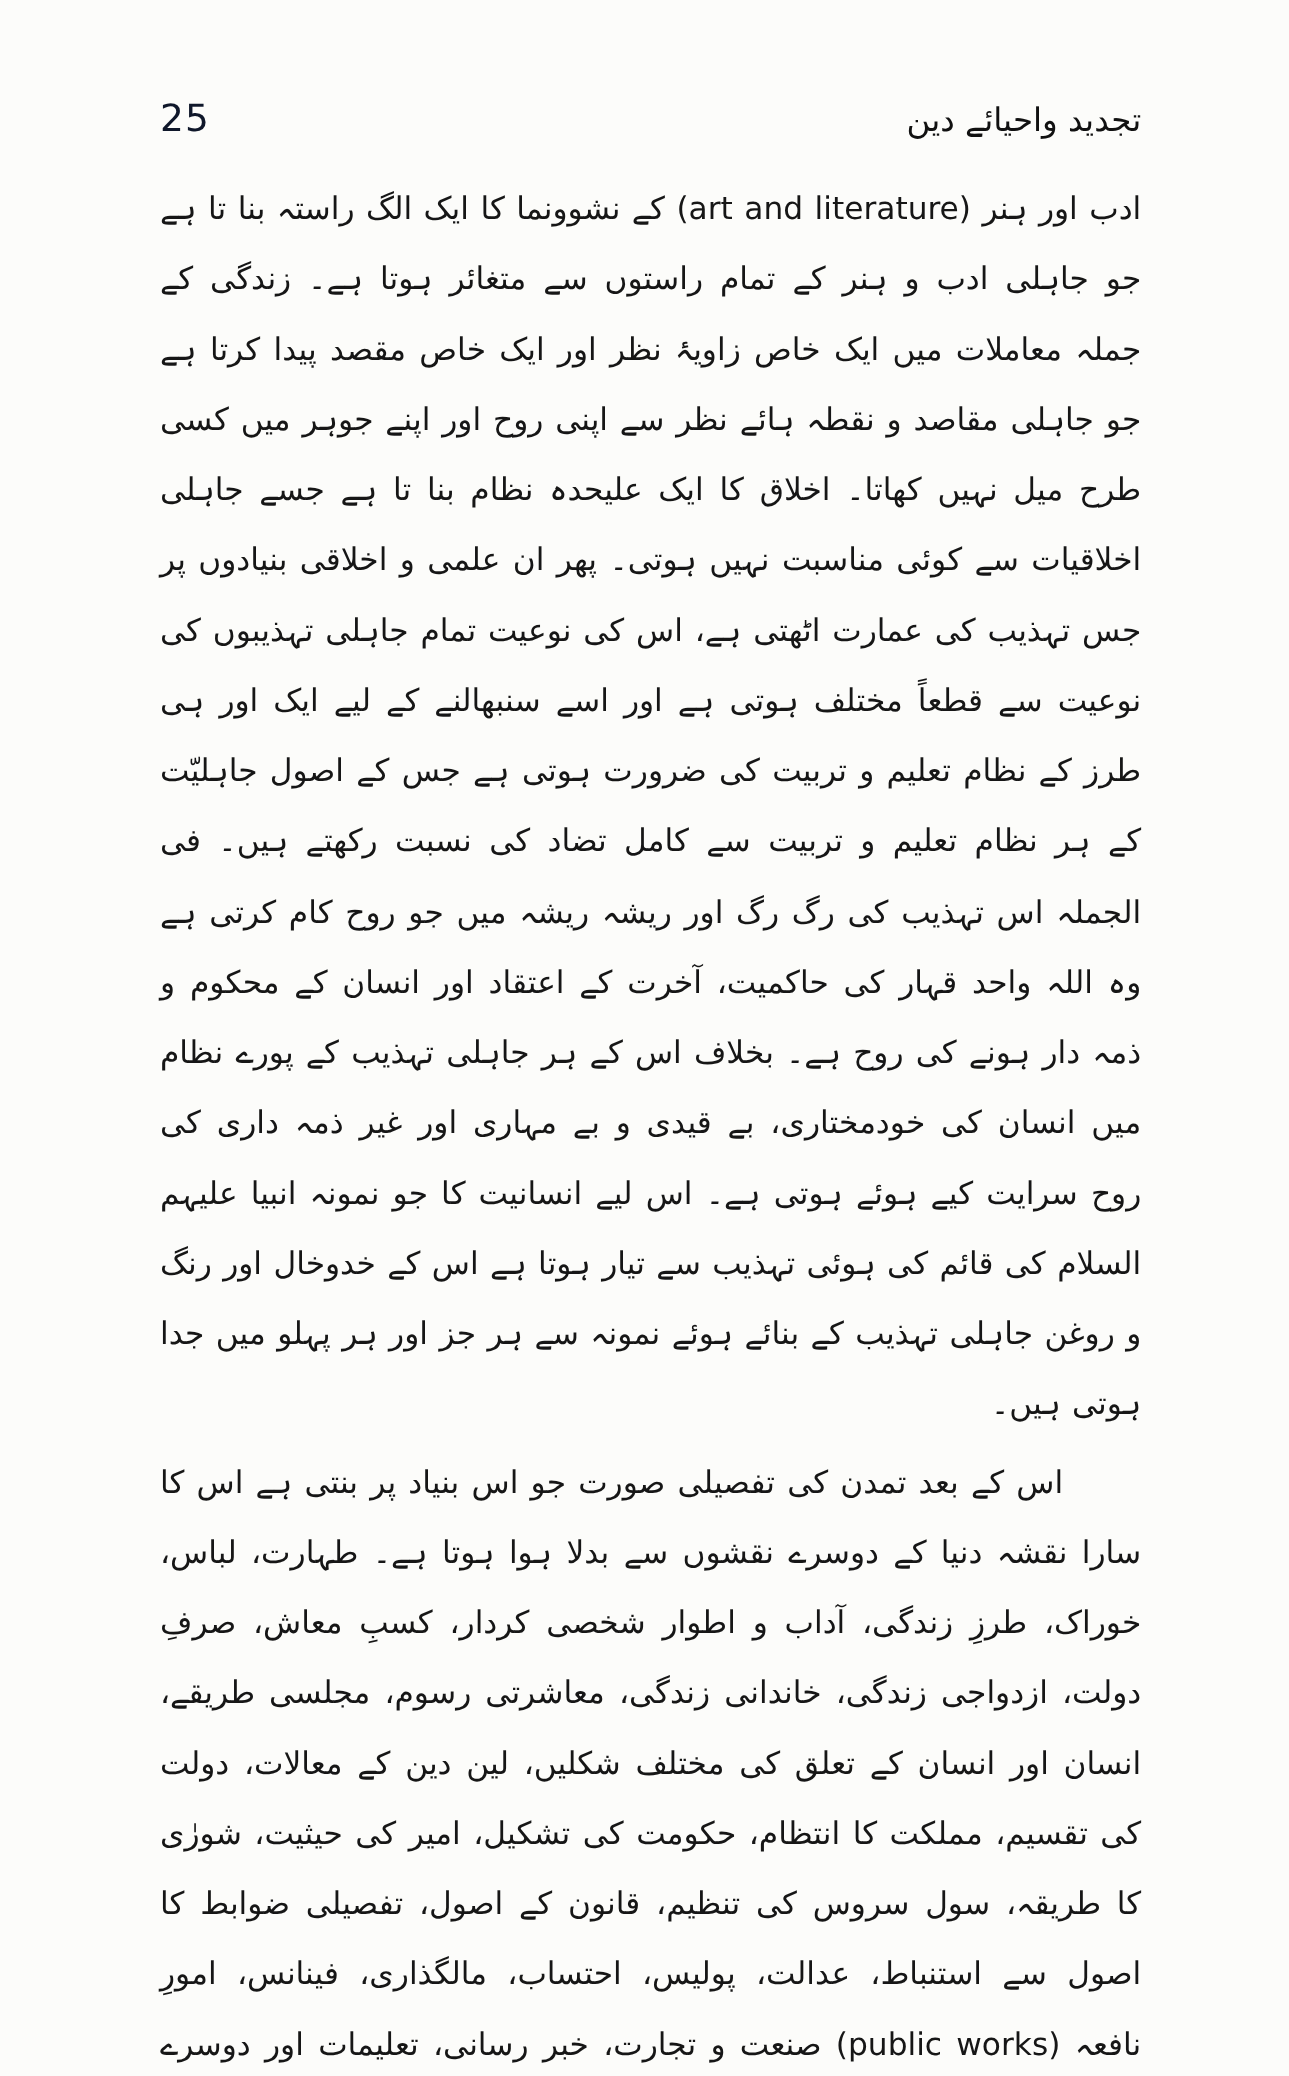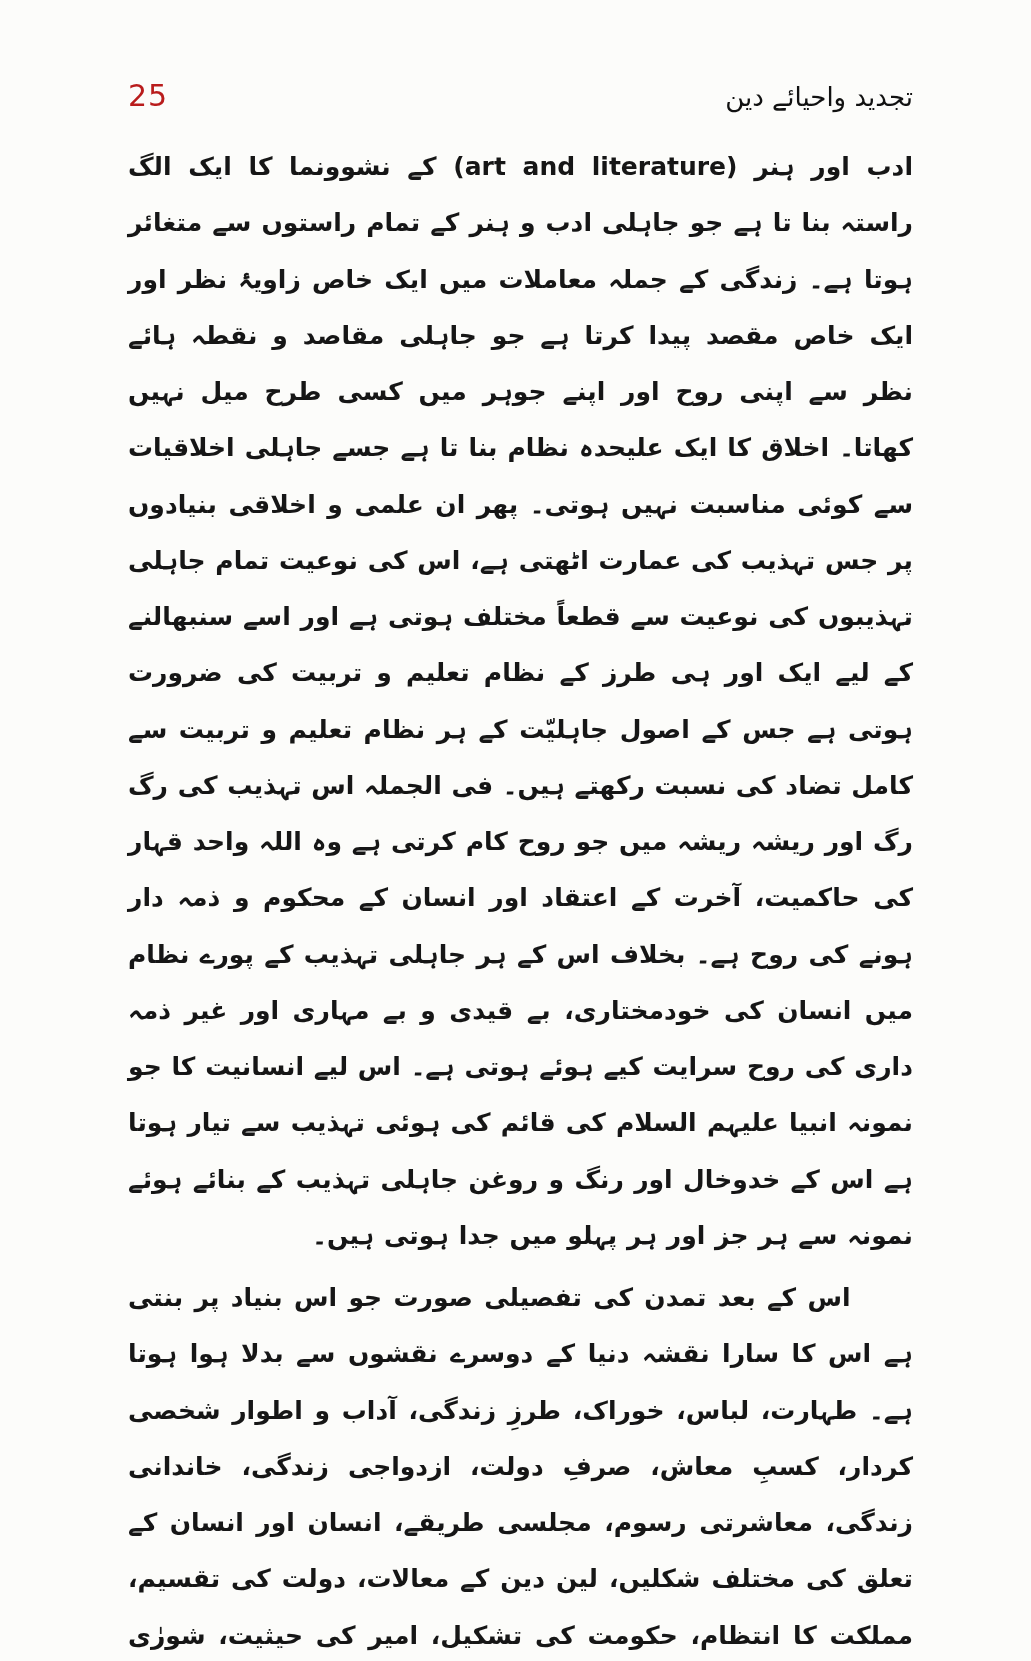--- a/index.html
+++ b/index.html
@@ -27,40 +27,39 @@
   .running-head {
     display: flex;
     justify-content: space-between;
     align-items: baseline;
     direction: ltr;
     margin-bottom: 26px;
   }
   .page-number {
     font-size: 30px;
     letter-spacing: 1px;
-    color: #b91c1c;
+    color: #0f172a;
     font-family: "DejaVu Sans", sans-serif;
   }
   .header-title {
     font-size: 26px;
     direction: rtl;
     color: #111;
     margin-left: 43px;
   }
   .body-text {
     direction: rtl;
     text-align: justify;
     font-size: 25px;
     line-height: 2.25;
     color: #161616;
   }
   .body-text p {
     margin: 0 0 6px 0;
     word-spacing: 1px;
-    font-weight: bold;
   }
   .body-text p.indented {
     text-indent: 2.5em;
   }
 </style>
 </head>
 <body>
 
 <div class="page">
   <div class="page-inner">

